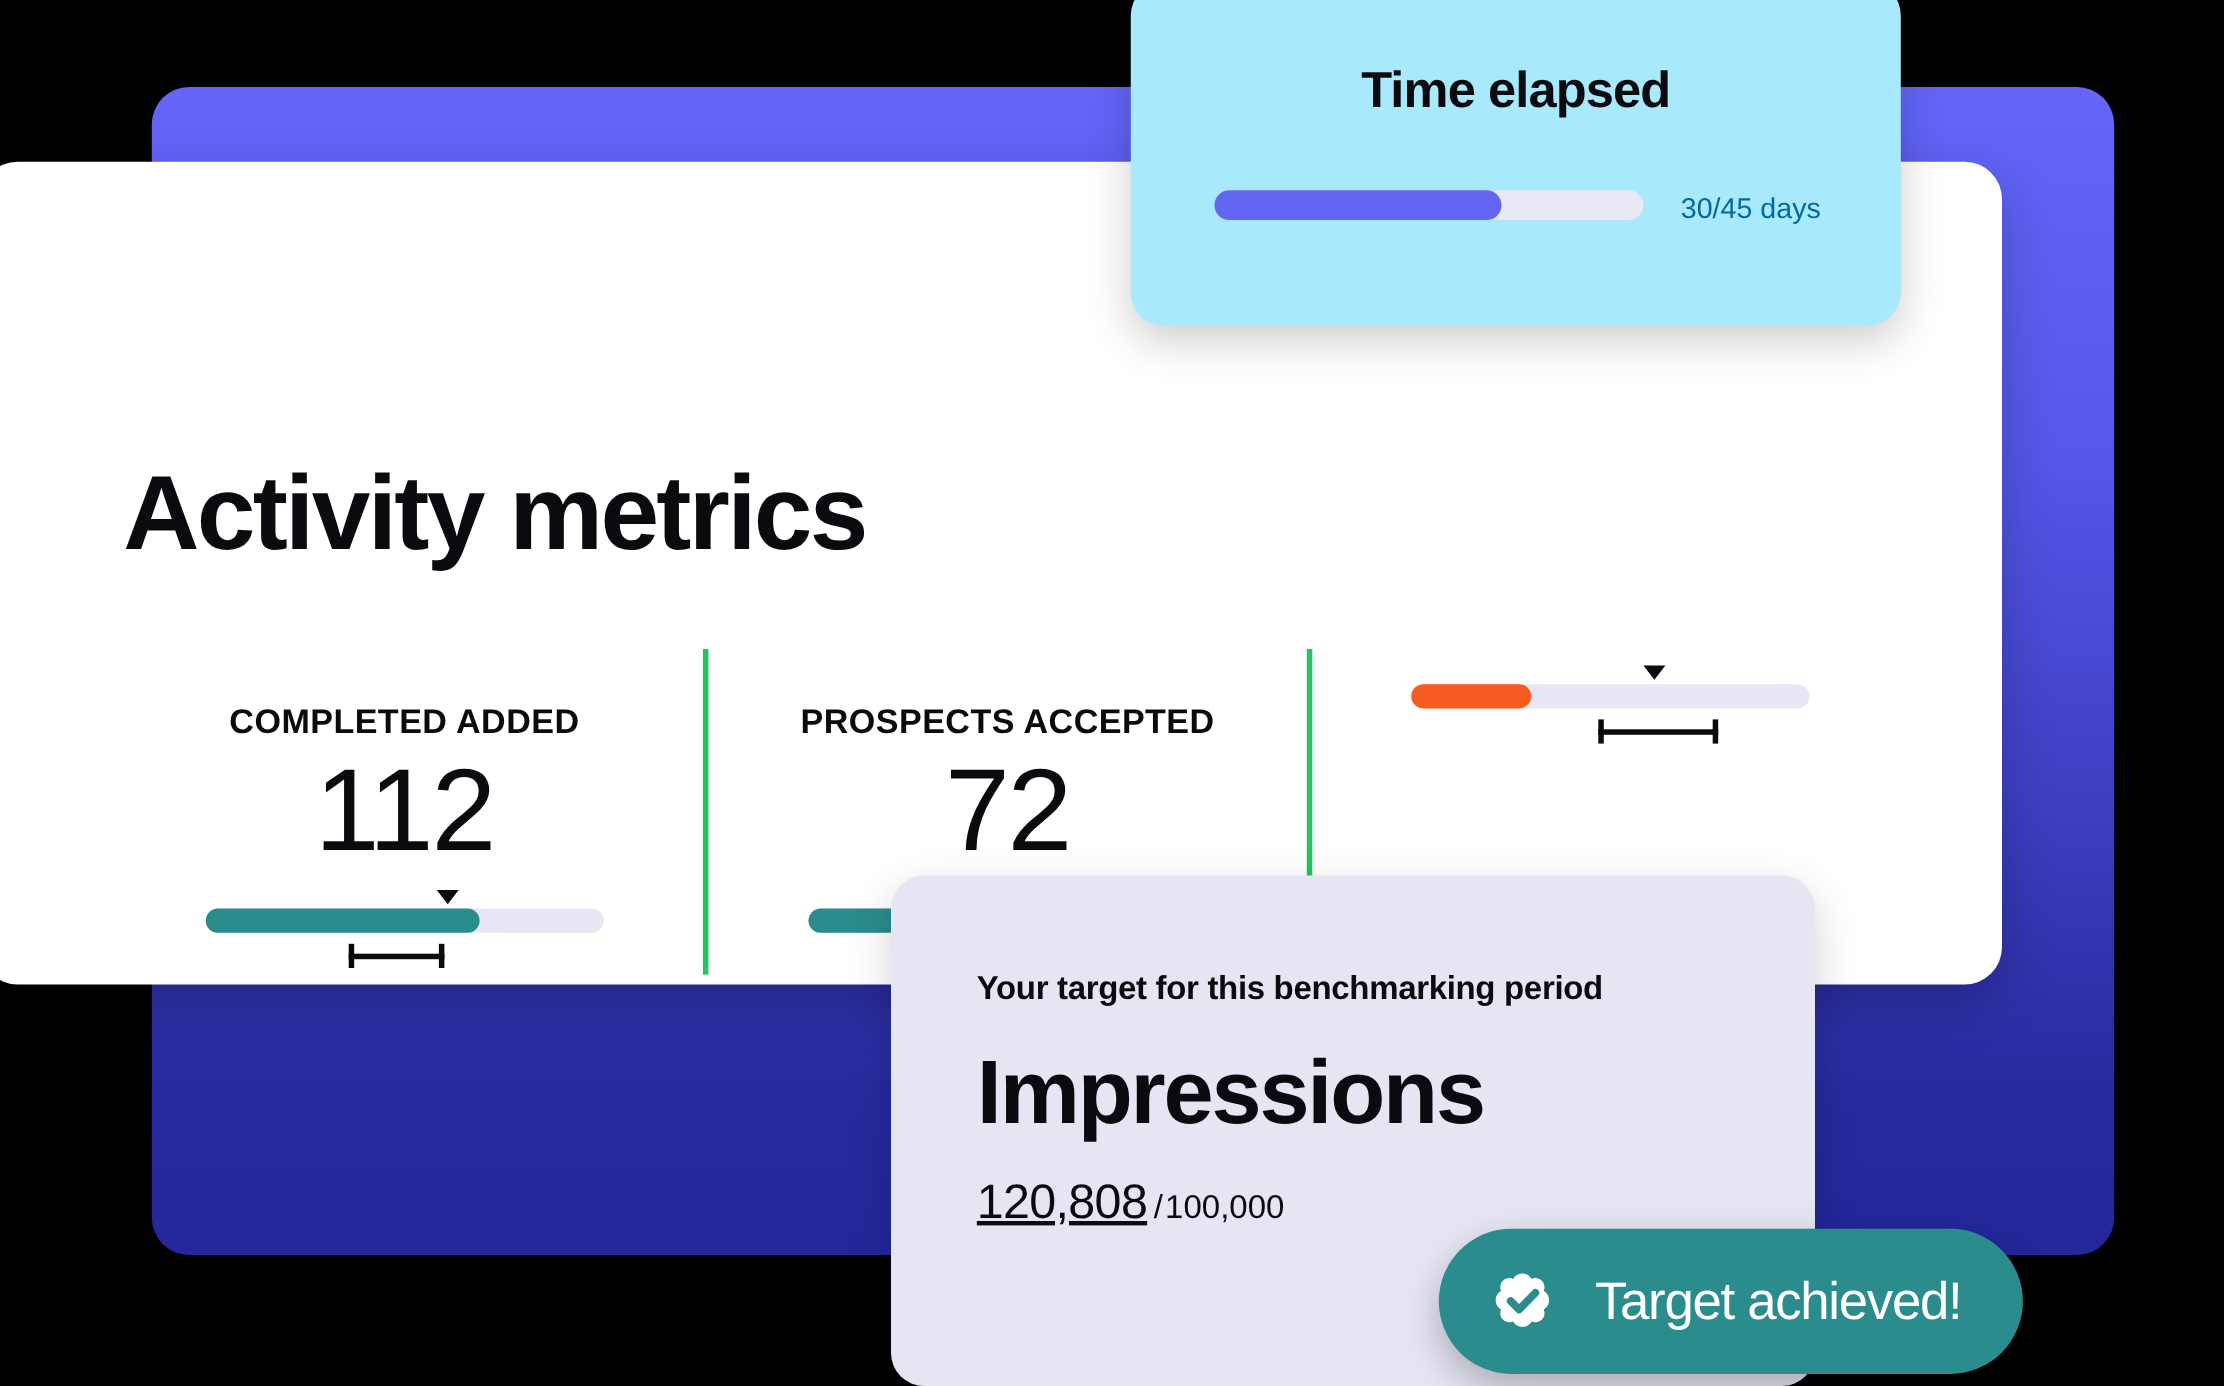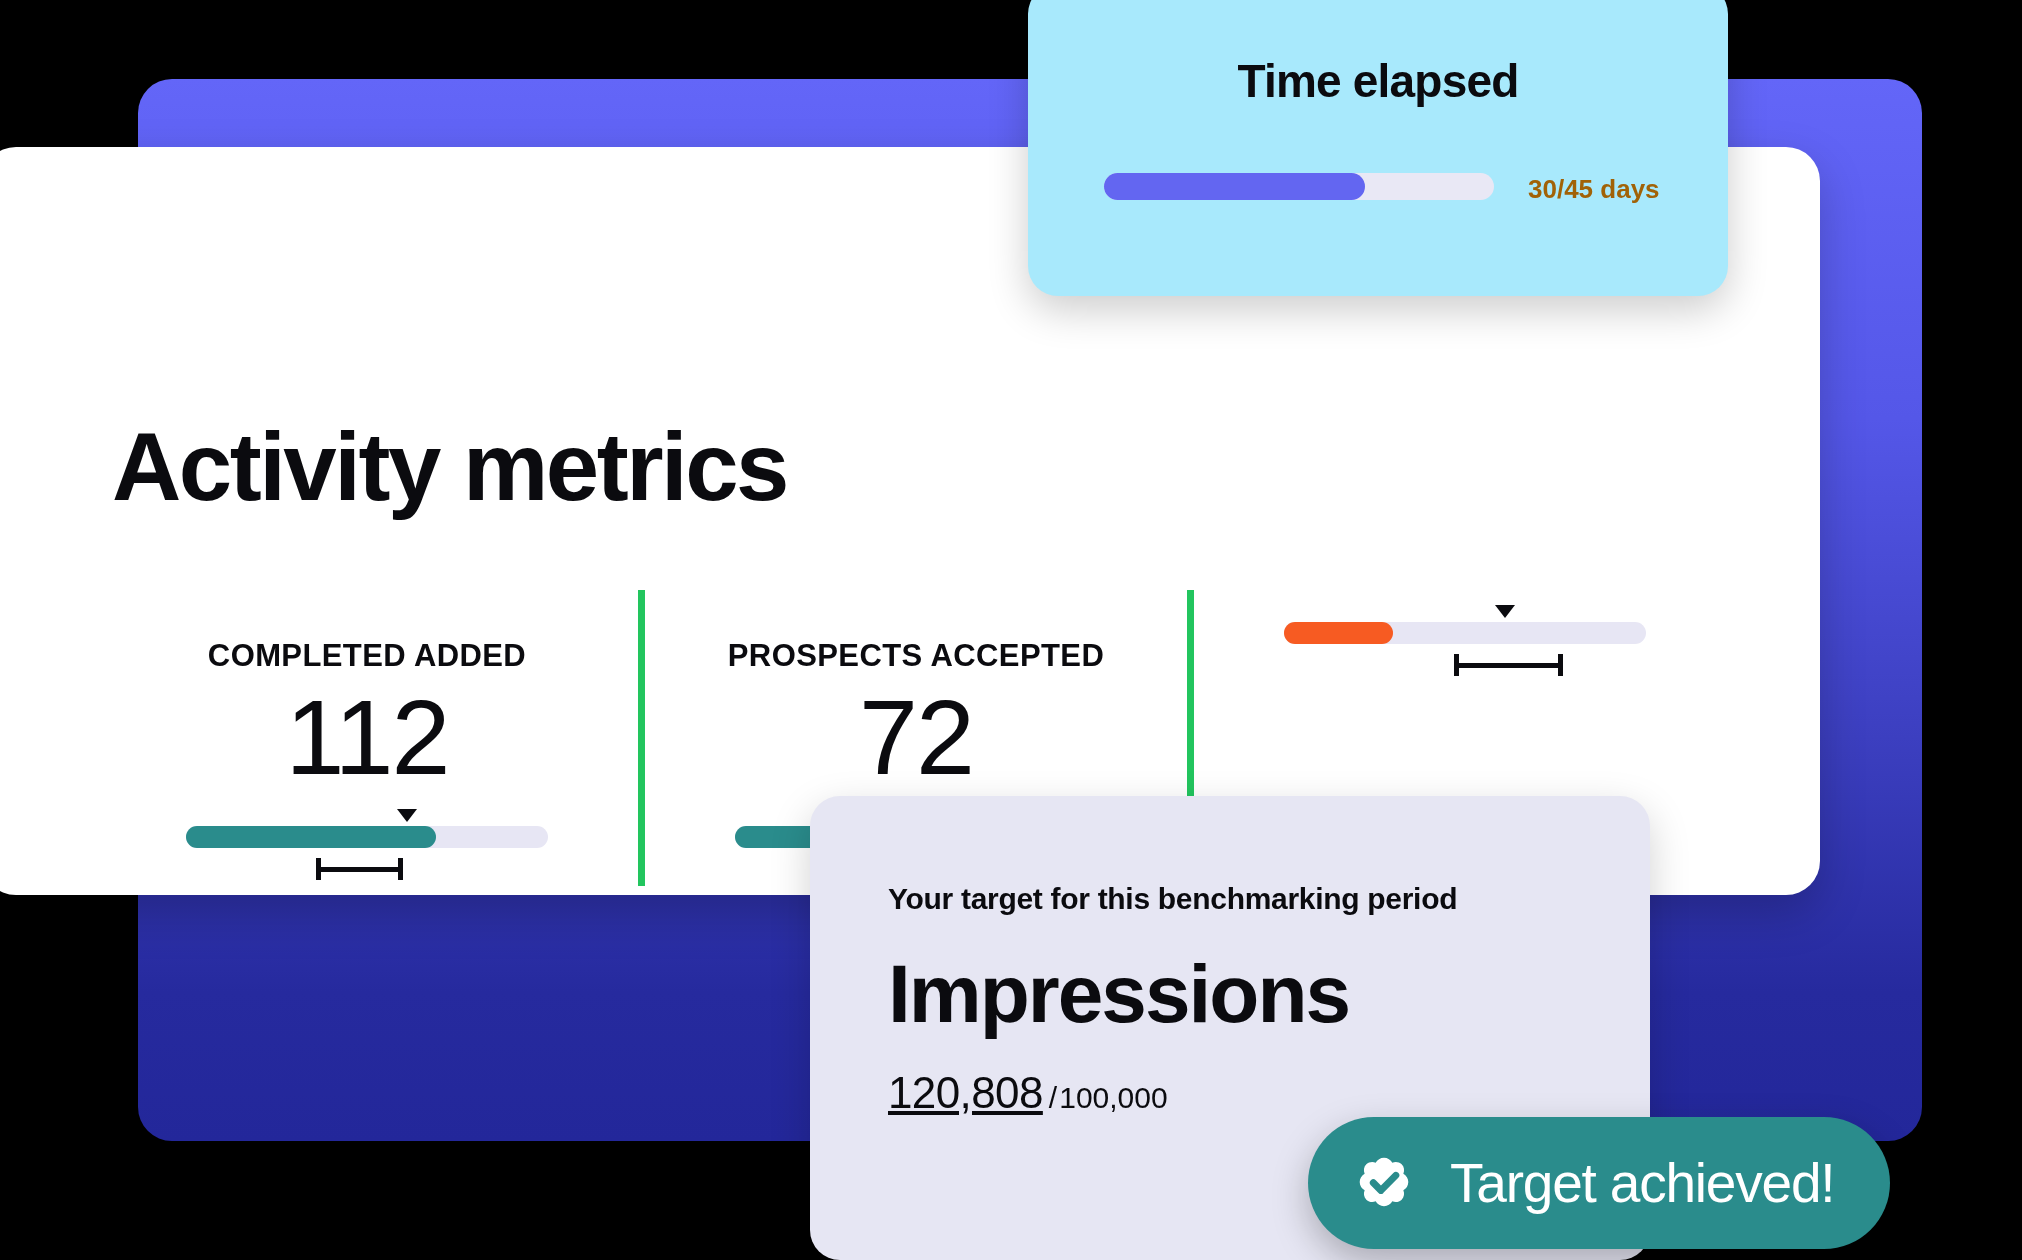--- a/index.html
+++ b/index.html
@@ -59,21 +59,21 @@
     height: 296px;
     display: flex;
   }
   .metric-col {
     flex: 1 1 0;
     position: relative;
     display: flex;
     flex-direction: column;
     align-items: center;
   }
-  .metric-col + .metric-col { border-left: 7px solid #22c55e; }
+  .metric-col + .metric-col { border-left: 5px solid #22c55e; }
 
   .metric-label {
     margin-top: 48px;
     font-size: 31px;
     font-weight: 700;
     letter-spacing: 0.4px;
     color: #0B0B0F;
     white-space: nowrap;
   }
   .metric-value {
@@ -179,22 +179,22 @@
     top: 0;
     height: 27px;
     border-radius: 14px;
     background: #6366F1;
   }
   #time-bar-label {
     position: absolute;
     left: 500px;
     top: 190px;
     font-size: 26px;
-    font-weight: 700;
-    color: #a16207;
+    font-weight: 400;
+    color: #0369a1;
     white-space: nowrap;
   }
 
   
   #target-card {
     position: absolute;
     left: 810px;
     top: 796px;
     width: 840px;
     height: 464px;
@@ -257,21 +257,21 @@
     padding: 0 56px 0 40px;
     display: flex;
     align-items: center;
     gap: 30px;
     background: #2A8C8C;
     border-radius: 66px;
     box-shadow: 0 14px 36px rgba(0,0,0,0.26);
   }
   #achieved-icon { width: 72px; height: 72px; display: block; flex: none; }
   #achieved-label {
-    font-size: 55px;
+    font-size: 48px;
     font-weight: 400;
     letter-spacing: -1.2px;
     color: #FFFFFF;
     white-space: nowrap;
   }
 </style>
 </head>
 <body>
 
 <div id="bg-card"></div>

